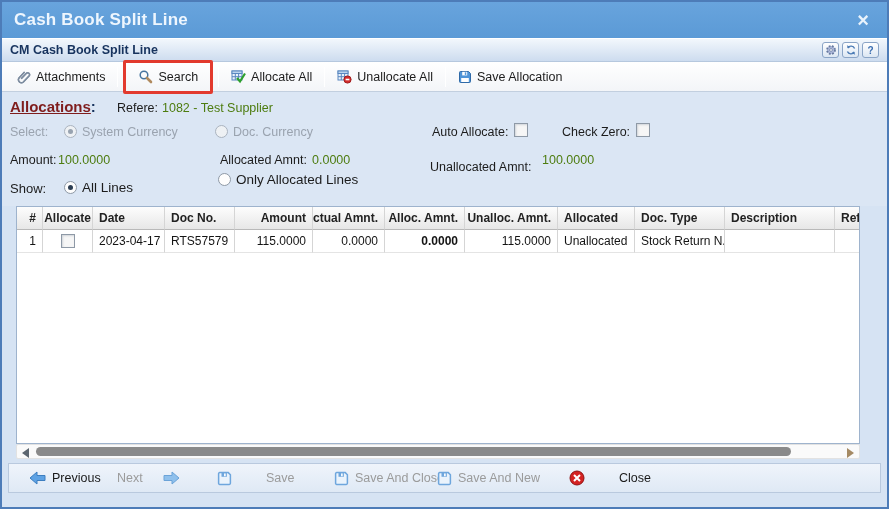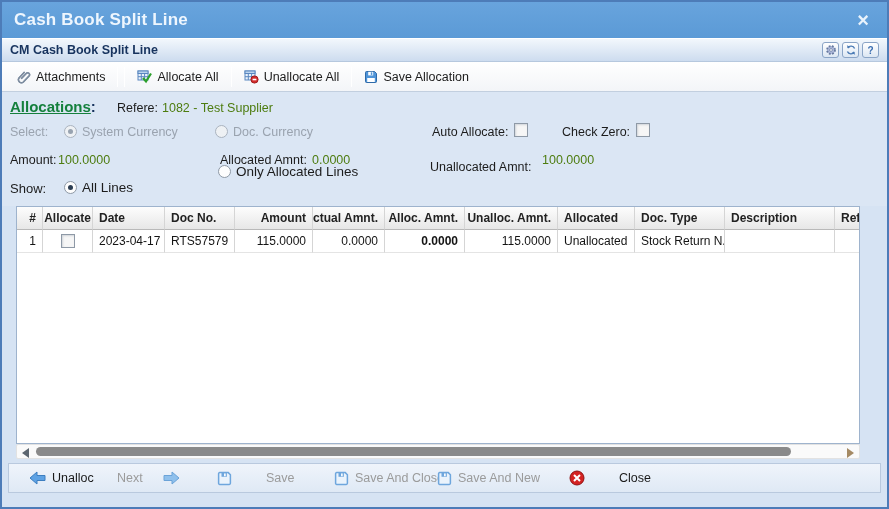--- a/index.html
+++ b/index.html
@@ -46,21 +46,21 @@
     font-family:"Liberation Sans",sans-serif;
   }
   .tb-sep{ width:1px; height:20px; background:#c3d0df; border-right:1px solid #ffffff; margin:0 3px; }
   .search-annotation{
     border:3px solid #e23a2e; border-radius:2px; height:34px;
     display:flex; align-items:center; padding:0 3px; margin:0 2px; background:transparent;
   }
   
   .form-area{ flex:0 0 114px; position:relative; background:#dbe6f4; font-size:12.5px; }
   .fa{ position:absolute; white-space:nowrap; }
-  .alloc-link{ font-size:15px; font-weight:bold; color:#15803d; text-decoration:underline; cursor:pointer; }
+  .alloc-link{ font-size:15px; font-weight:bold; color:#7f1d1d; text-decoration:underline; cursor:pointer; }
   .alloc-colon{ font-size:15px; font-weight:bold; color:#17335e; }
   .lbl{ color:#1c1c1c; }
   .lbl-dis{ color:#9aa3af; }
   .val{ color:#4d7c0f; }
   .radio{ display:inline-block; width:13px; height:13px; border-radius:50%; background:#fdfdfd;
           border:1px solid #8e99a6; vertical-align:-2px; margin-right:5px; position:relative; }
   .radio.sel::after{ content:""; position:absolute; left:3px; top:3px; width:5px; height:5px;
           border-radius:50%; background:#2b3d52; }
   .radio.dis{ border-color:#aab3bf; background:#eef1f4; }
   .radio.dis.sel::after{ background:#98a3b0; }
@@ -153,20 +153,31 @@
       <span class="icon">
         <svg width="14" height="14" viewBox="0 0 14 14" fill="none">
             <path d="M4.2 8.8 L9.2 3.4 a1.9 1.9 0 0 1 2.8 2.6 L6.4 12 a3 3 0 0 1 -4.4 -4 L7.6 2" stroke="#7e8fa0" stroke-width="1.4"></path>
             <path d="M4.2 8.8 L9.2 3.4 a1.9 1.9 0 0 1 2.8 2.6 L6.4 12 a3 3 0 0 1 -4.4 -4 L7.6 2" stroke="#7d8ca0" stroke-width="1.4"></path>
           </svg>
       </span>
       <span>Attachments</span>
     </button>
     <span class="tb-sep"></span>
 
+    <span class="search-annotation">
+      <button class="tb-btn">
+        <span class="icon">
+          <svg width="15" height="15" viewBox="0 0 15 15" fill="none">
+              <circle cx="6" cy="6" r="3.8" stroke="#46749f" stroke-width="1.5"></circle>
+              <line x1="9" y1="9" x2="13" y2="13" stroke="#b08a5e" stroke-width="2.6" stroke-linecap="round"></line>
+            </svg>
+        </span>
+        <span>Search</span>
+      </button>
+    </span>
     <span class="tb-sep"></span>
 
     <button class="tb-btn">
       <span class="icon">
         <svg width="15" height="15" viewBox="0 0 15 15" fill="none">
             <rect x="1" y="2" width="10" height="9" fill="#eaf2fb" stroke="#5a87c0"></rect>
             <rect x="1" y="2" width="10" height="2.5" fill="#bcd4ee" stroke="#5a87c0"></rect>
             <line x1="4.3" y1="4.5" x2="4.3" y2="11" stroke="#5a87c0"></line>
             <line x1="7.6" y1="4.5" x2="7.6" y2="11" stroke="#5a87c0"></line>
             <line x1="1" y1="7.7" x2="11" y2="7.7" stroke="#5a87c0"></line>
@@ -222,21 +233,21 @@
 
     <span class="fa lbl" style="left:8px; top:61px;">Amount:</span>
     <span class="fa val" style="left:56px; top:61px;">100.0000</span>
     <span class="fa lbl" style="left:218px; top:61px;">Allocated Amnt:</span>
     <span class="fa val" style="left:310px; top:61px;">0.0000</span>
     <span class="fa lbl" style="left:428px; top:68px;">Unallocated Amnt:</span>
     <span class="fa val" style="left:540px; top:61px;">100.0000</span>
 
     <span class="fa lbl" style="left:8px; top:89px; font-size:13px;">Show:</span>
     <span class="fa" style="left:62px; top:88px; font-size:13.5px;"><span class="radio sel"></span><span class="lbl">All Lines</span></span>
-    <span class="fa" style="left:216px; top:72px; font-size:13.5px;"><span class="radio"></span><span class="lbl">Only Allocated Lines</span></span>
+    <span class="fa" style="left:216px; top:80px; font-size:13.5px;"><span class="radio"></span><span class="lbl">Only Allocated Lines</span></span>
   </div>
 
   <div class="table-wrap">
     <div class="t-row t-head">
       <span class="cell c0">#</span>
       <span class="cell c1">Allocate</span>
       <span class="cell c2">Date</span>
       <span class="cell c3">Doc No.</span>
       <span class="cell c4">Amount</span>
       <span class="cell c5">Actual Amnt.</span>
@@ -272,21 +283,21 @@
     <span class="hs-arrow hs-right"></span>
   </div>
 
   <div class="footer">
     <button class="f-item f-en" style="left:20px;">
       <span class="icon">
         <svg width="17" height="14" viewBox="0 0 17 14">
             <path d="M8 1 L8 4.5 L16 4.5 L16 9.5 L8 9.5 L8 13 L1 7 Z" fill="#5ea2e4" stroke="#3c7ec0"></path>
           </svg>
       </span>
-      <span>Unalloc</span>
+      <span>Previous</span>
     </button>
     <button class="f-item f-dis" style="left:108px;">
       <span>Next</span>
       <span class="icon" style="margin-left:14px;">
         <svg width="17" height="14" viewBox="0 0 17 14">
             <path d="M9 1 L9 4.5 L1 4.5 L1 9.5 L9 9.5 L9 13 L16 7 Z" fill="#8fc0ec" stroke="#6ba3d8"></path>
           </svg>
       </span>
     </button>
     <button class="f-item f-dis" style="left:208px;">

